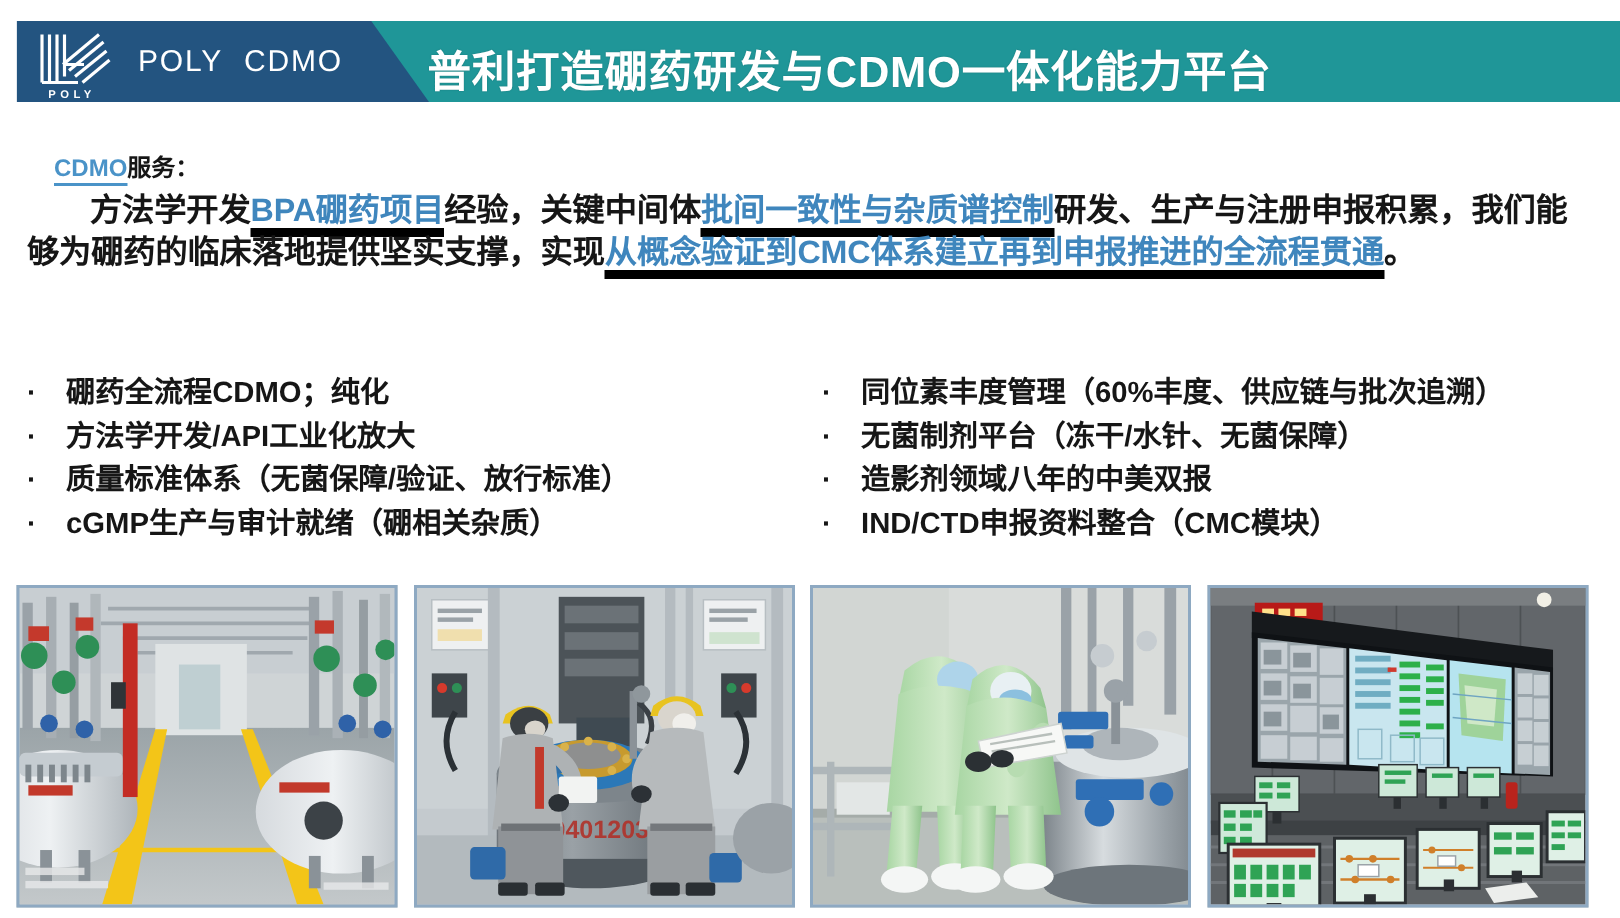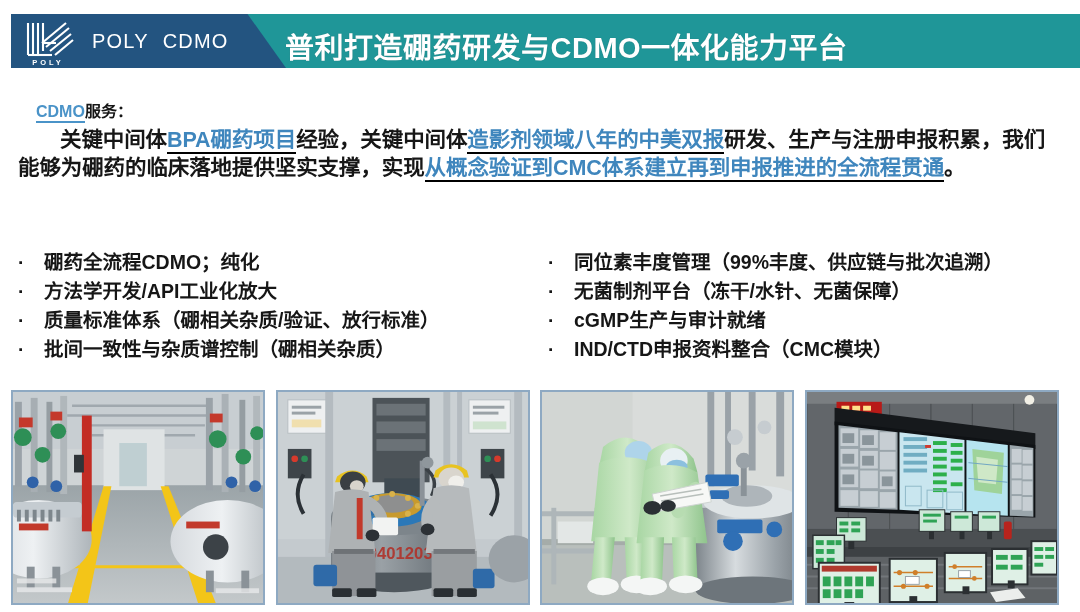--- a/index.html
+++ b/index.html
@@ -102,21 +102,21 @@
     width: 1048px;
     font-size: 21.5px;
     font-weight: bold;
     line-height: 28px;
     color: #161616;
     text-indent: 42px;
     letter-spacing: -0.1px;
   }
   .paragraph .hl {
     color: #3f86bd;
-    border-bottom: 2px solid #000000;
+    border-bottom: 6px solid #000000;
   }
 
   
   .bullets {
     position: absolute;
     top: 248px;
     font-size: 19.5px;
     font-weight: bold;
     color: #161616;
     line-height: 29px;
@@ -197,54 +197,54 @@
     </div>
 
     <div class="header-title">普利打造硼药研发与CDMO一体化能力平台</div>
   </div>
 
   <div class="cdmo-heading">
     <span class="hl">CDMO</span><span>服务：</span>
   </div>
 
   <div class="paragraph">
-    <span>关键中间体</span><span class="hl">BPA硼药项目</span><span>经验，关键中间体</span><span class="hl">造影剂领域八年的中美双报</span><span>研发、生产与注册申报积累，我们能够为硼药的临床落地提供坚实支撑，实现</span><span class="hl">从概念验证到CMC体系建立再到申报推进的全流程贯通</span><span>。</span>
+    <span>方法学开发</span><span class="hl">BPA硼药项目</span><span>经验，关键中间体</span><span class="hl">批间一致性与杂质谱控制</span><span>研发、生产与注册申报积累，我们能够为硼药的临床落地提供坚实支撑，实现</span><span class="hl">从概念验证到CMC体系建立再到申报推进的全流程贯通</span><span>。</span>
   </div>
 
   <div class="bullets left">
     <div class="bullet-row">
       <span class="bullet-dot">·</span>
       <span class="bullet-text">硼药全流程CDMO；纯化</span>
     </div>
     <div class="bullet-row">
       <span class="bullet-dot">·</span>
       <span class="bullet-text">方法学开发/API工业化放大</span>
     </div>
     <div class="bullet-row">
       <span class="bullet-dot">·</span>
-      <span class="bullet-text">质量标准体系（硼相关杂质/验证、放行标准）</span>
+      <span class="bullet-text">质量标准体系（无菌保障/验证、放行标准）</span>
     </div>
     <div class="bullet-row">
       <span class="bullet-dot">·</span>
-      <span class="bullet-text">批间一致性与杂质谱控制（硼相关杂质）</span>
+      <span class="bullet-text">cGMP生产与审计就绪（硼相关杂质）</span>
     </div>
   </div>
 
   <div class="bullets right">
     <div class="bullet-row">
       <span class="bullet-dot">·</span>
-      <span class="bullet-text">同位素丰度管理（99%丰度、供应链与批次追溯）</span>
+      <span class="bullet-text">同位素丰度管理（60%丰度、供应链与批次追溯）</span>
     </div>
     <div class="bullet-row">
       <span class="bullet-dot">·</span>
       <span class="bullet-text">无菌制剂平台（冻干/水针、无菌保障）</span>
     </div>
     <div class="bullet-row">
       <span class="bullet-dot">·</span>
-      <span class="bullet-text">cGMP生产与审计就绪</span>
+      <span class="bullet-text">造影剂领域八年的中美双报</span>
     </div>
     <div class="bullet-row">
       <span class="bullet-dot">·</span>
       <span class="bullet-text">IND/CTD申报资料整合（CMC模块）</span>
     </div>
   </div>
 
   <div class="photos">
 
     <div class="photo">

